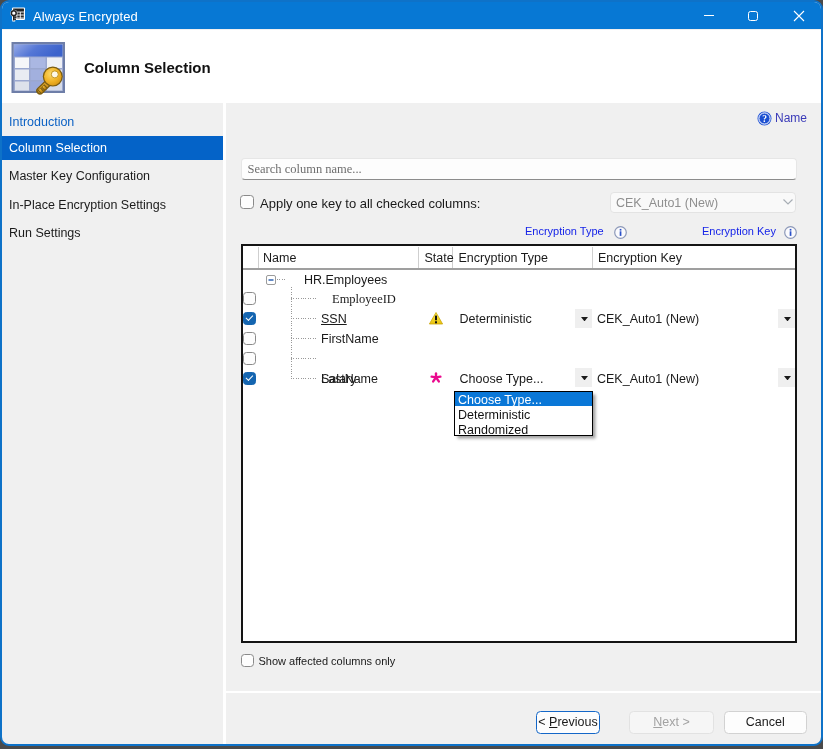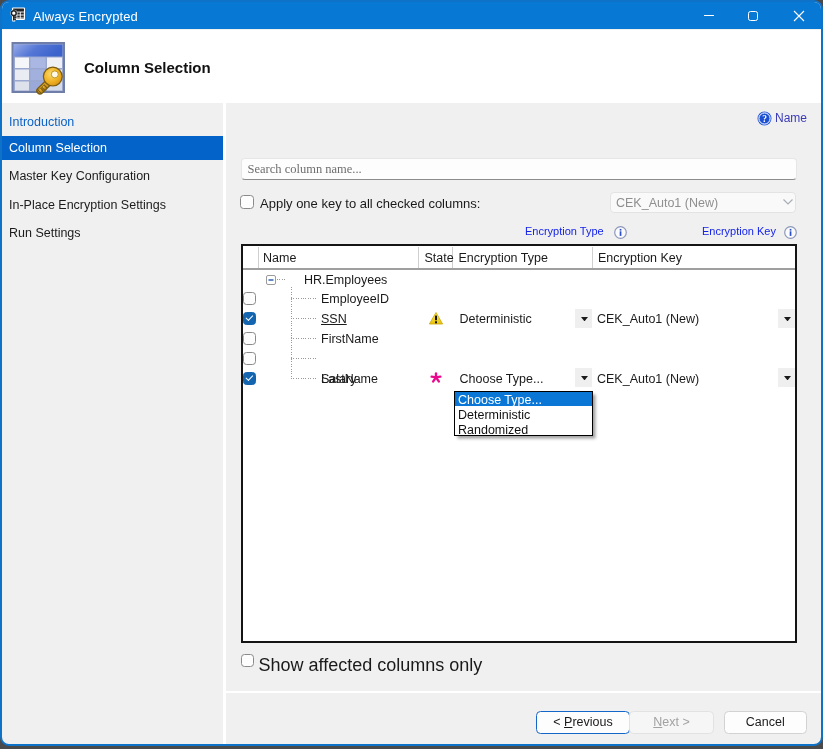--- a/index.html
+++ b/index.html
@@ -155,21 +155,21 @@
       <rect x="0.5" y="0.5" width="9" height="9" rx="1.5" fill="#fff" stroke="#9b9b9b"></rect>
       <path d="M2.5 5 H7.5" stroke="#3d6db5" stroke-width="1.6"></path>
     </svg>
   <div class="abs" style="left:275px;top:277px;width:10px;height:1px;background-image:repeating-linear-gradient(to right,#999 0 1px,transparent 1px 2.4px);"></div>
   <div class="gridtext" style="left:302px;top:271px;">HR.Employees</div>
 
   <div class="abs" style="left:289px;top:285px;width:1px;height:91px;background-image:repeating-linear-gradient(to bottom,#999 0 1px,transparent 1px 2.4px);"></div>
 
   <div class="cbx" style="left:240.5px;top:289.5px;width:13px;height:13px;"></div>
   <div class="abs" style="left:289px;top:296px;width:26px;height:1px;background-image:repeating-linear-gradient(to right,#999 0 1px,transparent 1px 2.4px);"></div>
-  <div class="gridtext" style="left:319px;top:290px;">EmployeeID</div>
+  <div class="gridtext" style="left:330px;top:290px;font-family:Liberation Serif, serif;">EmployeeID</div>
 
   <div class="cbx on" style="left:240.5px;top:309.5px;width:13px;height:13px;"></div>
   <div class="abs" style="left:289px;top:316px;width:26px;height:1px;background-image:repeating-linear-gradient(to right,#999 0 1px,transparent 1px 2.4px);"></div>
   <div class="gridtext" style="left:319px;top:310px;text-decoration:underline;">SSN</div>
 
   <div class="cbx" style="left:240.5px;top:329.5px;width:13px;height:13px;"></div>
   <div class="abs" style="left:289px;top:336px;width:26px;height:1px;background-image:repeating-linear-gradient(to right,#999 0 1px,transparent 1px 2.4px);"></div>
   <div class="gridtext" style="left:319px;top:330px;">FirstName</div>
 
   <div class="cbx" style="left:240.5px;top:349.5px;width:13px;height:13px;"></div>
@@ -226,18 +226,18 @@
       </svg>
     </div>
 
   <div class="abs" style="left:452px;top:388.5px;width:139px;height:45.6px;background:#fff;border:1px solid #000;box-shadow:2.5px 2.5px 3px rgba(0,0,0,0.38);"></div>
   <div class="abs" style="left:453px;top:389.5px;width:137px;height:14.8px;background:#0a77d7;"></div>
   <div class="abs" style="left:456px;top:390.5px;font-size:12.5px;color:#fff;">Choose Type...</div>
   <div class="abs" style="left:456px;top:405.5px;font-size:12.5px;color:#111;">Deterministic</div>
   <div class="abs" style="left:456px;top:420.5px;font-size:12.5px;color:#111;">Randomized</div>
 
   <div class="cbx" style="left:238.5px;top:652px;width:13px;height:13px;"></div>
-  <div class="abs" style="left:256.5px;top:652.5px;font-size:18px;color:#1a1a1a;">Show affected columns only</div>
-
-  <div class="btn" style="left:534px;width:94px;background:#fdfdfd;border:1px solid #1467c8;">&lt; <span style="text-decoration:underline;">P</span>revious</div>
+  <div class="abs" style="left:256.5px;top:652.5px;font-size:11px;color:#1a1a1a;">Show affected columns only</div>
+
+  <div class="btn" style="left:534px;width:64px;background:#fdfdfd;border:1px solid #1467c8;">&lt; <span style="text-decoration:underline;">P</span>revious</div>
   <div class="btn" style="left:627px;width:85px;background:#f6f6f6;border:1px solid #e2e2e2;color:#a2a2a2;"><span style="text-decoration:underline;">N</span>ext &gt;</div>
   <div class="btn" style="left:721.5px;width:83.5px;background:#fdfdfd;border:1px solid #d2d2d2;">Cancel</div>
 </div>
 
 </body></html>

